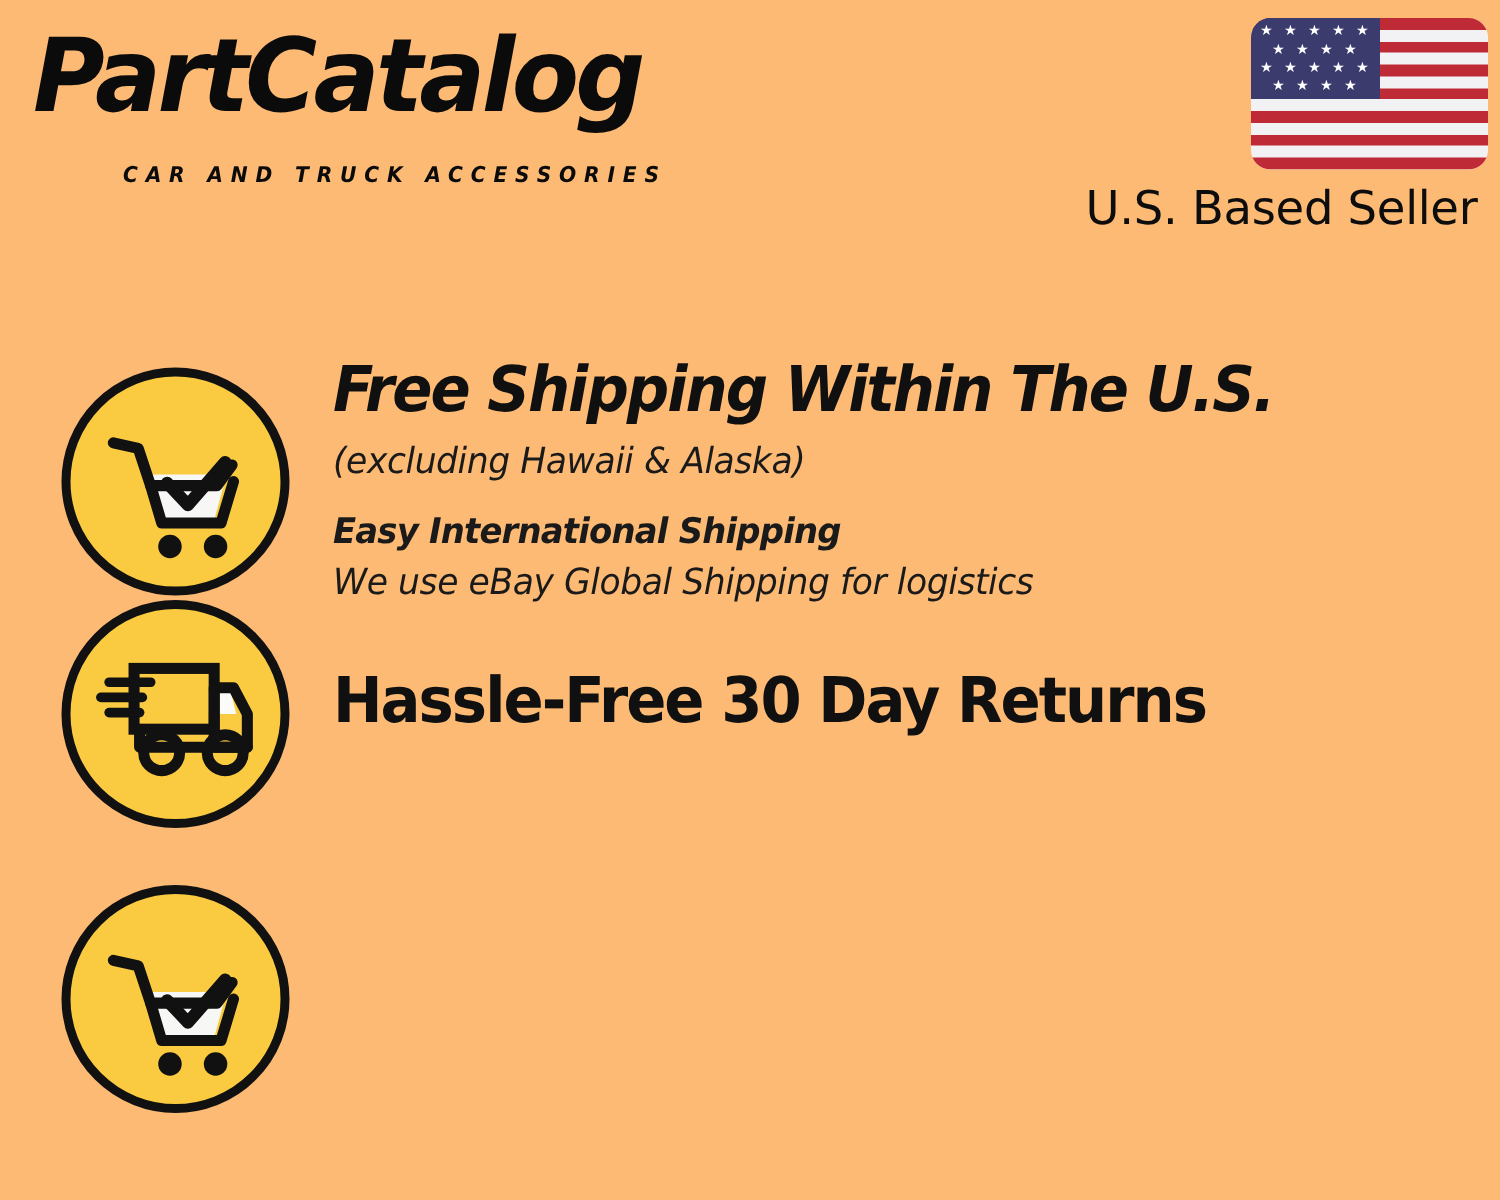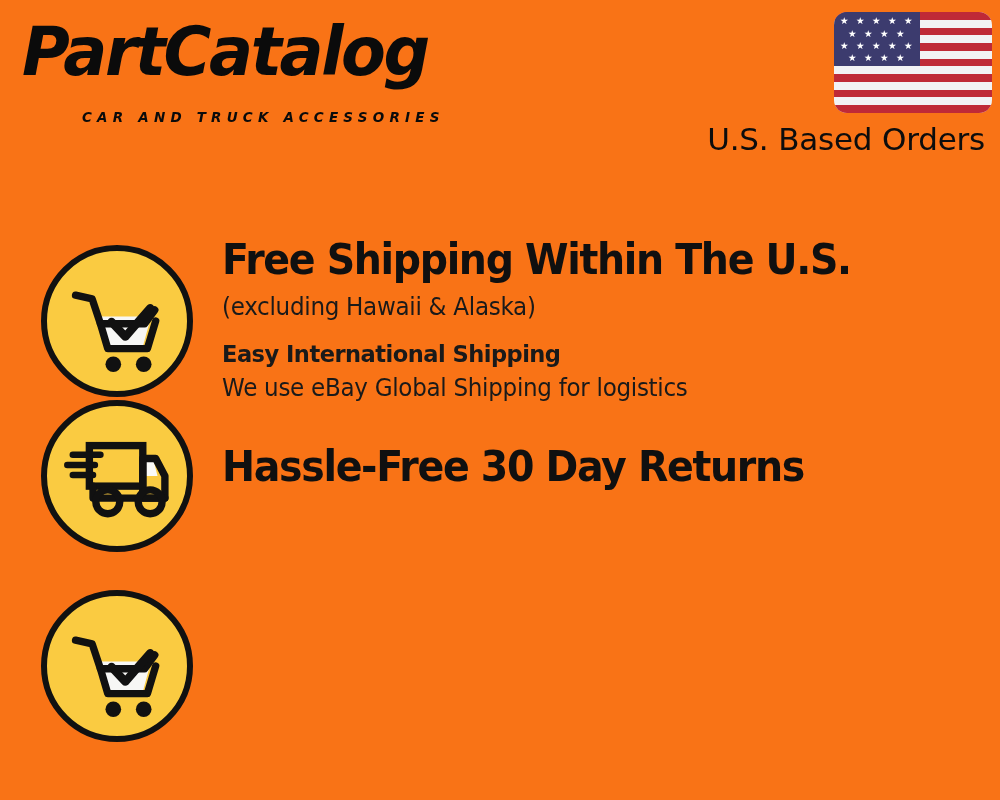--- a/index.html
+++ b/index.html
@@ -9,21 +9,21 @@
     background: #ffffff;
   }
   body {
     font-family: "Liberation Sans", sans-serif;
     -webkit-font-smoothing: antialiased;
   }
   #banner {
     position: relative;
     width: 1000px;
     height: 800px;
-    background: #f97316;
+    background: #fdba74;
     overflow: hidden;
   }
 
   
   #header {
     position: absolute;
     left: 0; top: 0;
     width: 1000px; height: 170px;
   }
 
@@ -166,21 +166,21 @@
     transform: scaleX(0.96);
     transform-origin: left center;
   }
   .feature-sub.strong {
     font-weight: 700;
     font-size: 23.5px;
     letter-spacing: -0.55px;
   }
 
   
-  #row-shipping   { top: 245px; height: 160px; }
+  #row-shipping   { top: 245px; height: 160px; font-style: italic; }
   #row-shipping  .feature-icon { top: 0; }
   #row-shipping  .feature-text { top: -7px; }
 
   #row-returns    { top: 400px; height: 156px; }
   #row-returns   .feature-icon { top: 0; }
   #row-returns   .feature-text { top: 45px; }
 
   #row-sameday    { top: 590px; height: 154px; }
   #row-sameday   .feature-icon { top: 0; }
   #row-sameday   .feature-text { top: 43px; }
@@ -224,21 +224,21 @@
           <span class="star" style="left:38px; top:29px">★</span>
           <span class="star" style="left:54px; top:29px">★</span>
           <span class="star" style="left:70px; top:29px">★</span>
           <span class="star" style="left:14px; top:41px">★</span>
           <span class="star" style="left:30px; top:41px">★</span>
           <span class="star" style="left:46px; top:41px">★</span>
           <span class="star" style="left:62px; top:41px">★</span>
         </div>
       </div>
 
-      <div id="seller-label">U.S. Based Orders</div>
+      <div id="seller-label">U.S. Based Seller</div>
     </div>
   </div>
 
   <div class="feature-row" id="row-shipping">
 
     <div class="feature-icon">
       <svg viewBox="0 0 152 152" aria-hidden="true">
 
         <polygon points="59,71 113,71 104,104 68,104" fill="#f7f7f5"></polygon>
 

